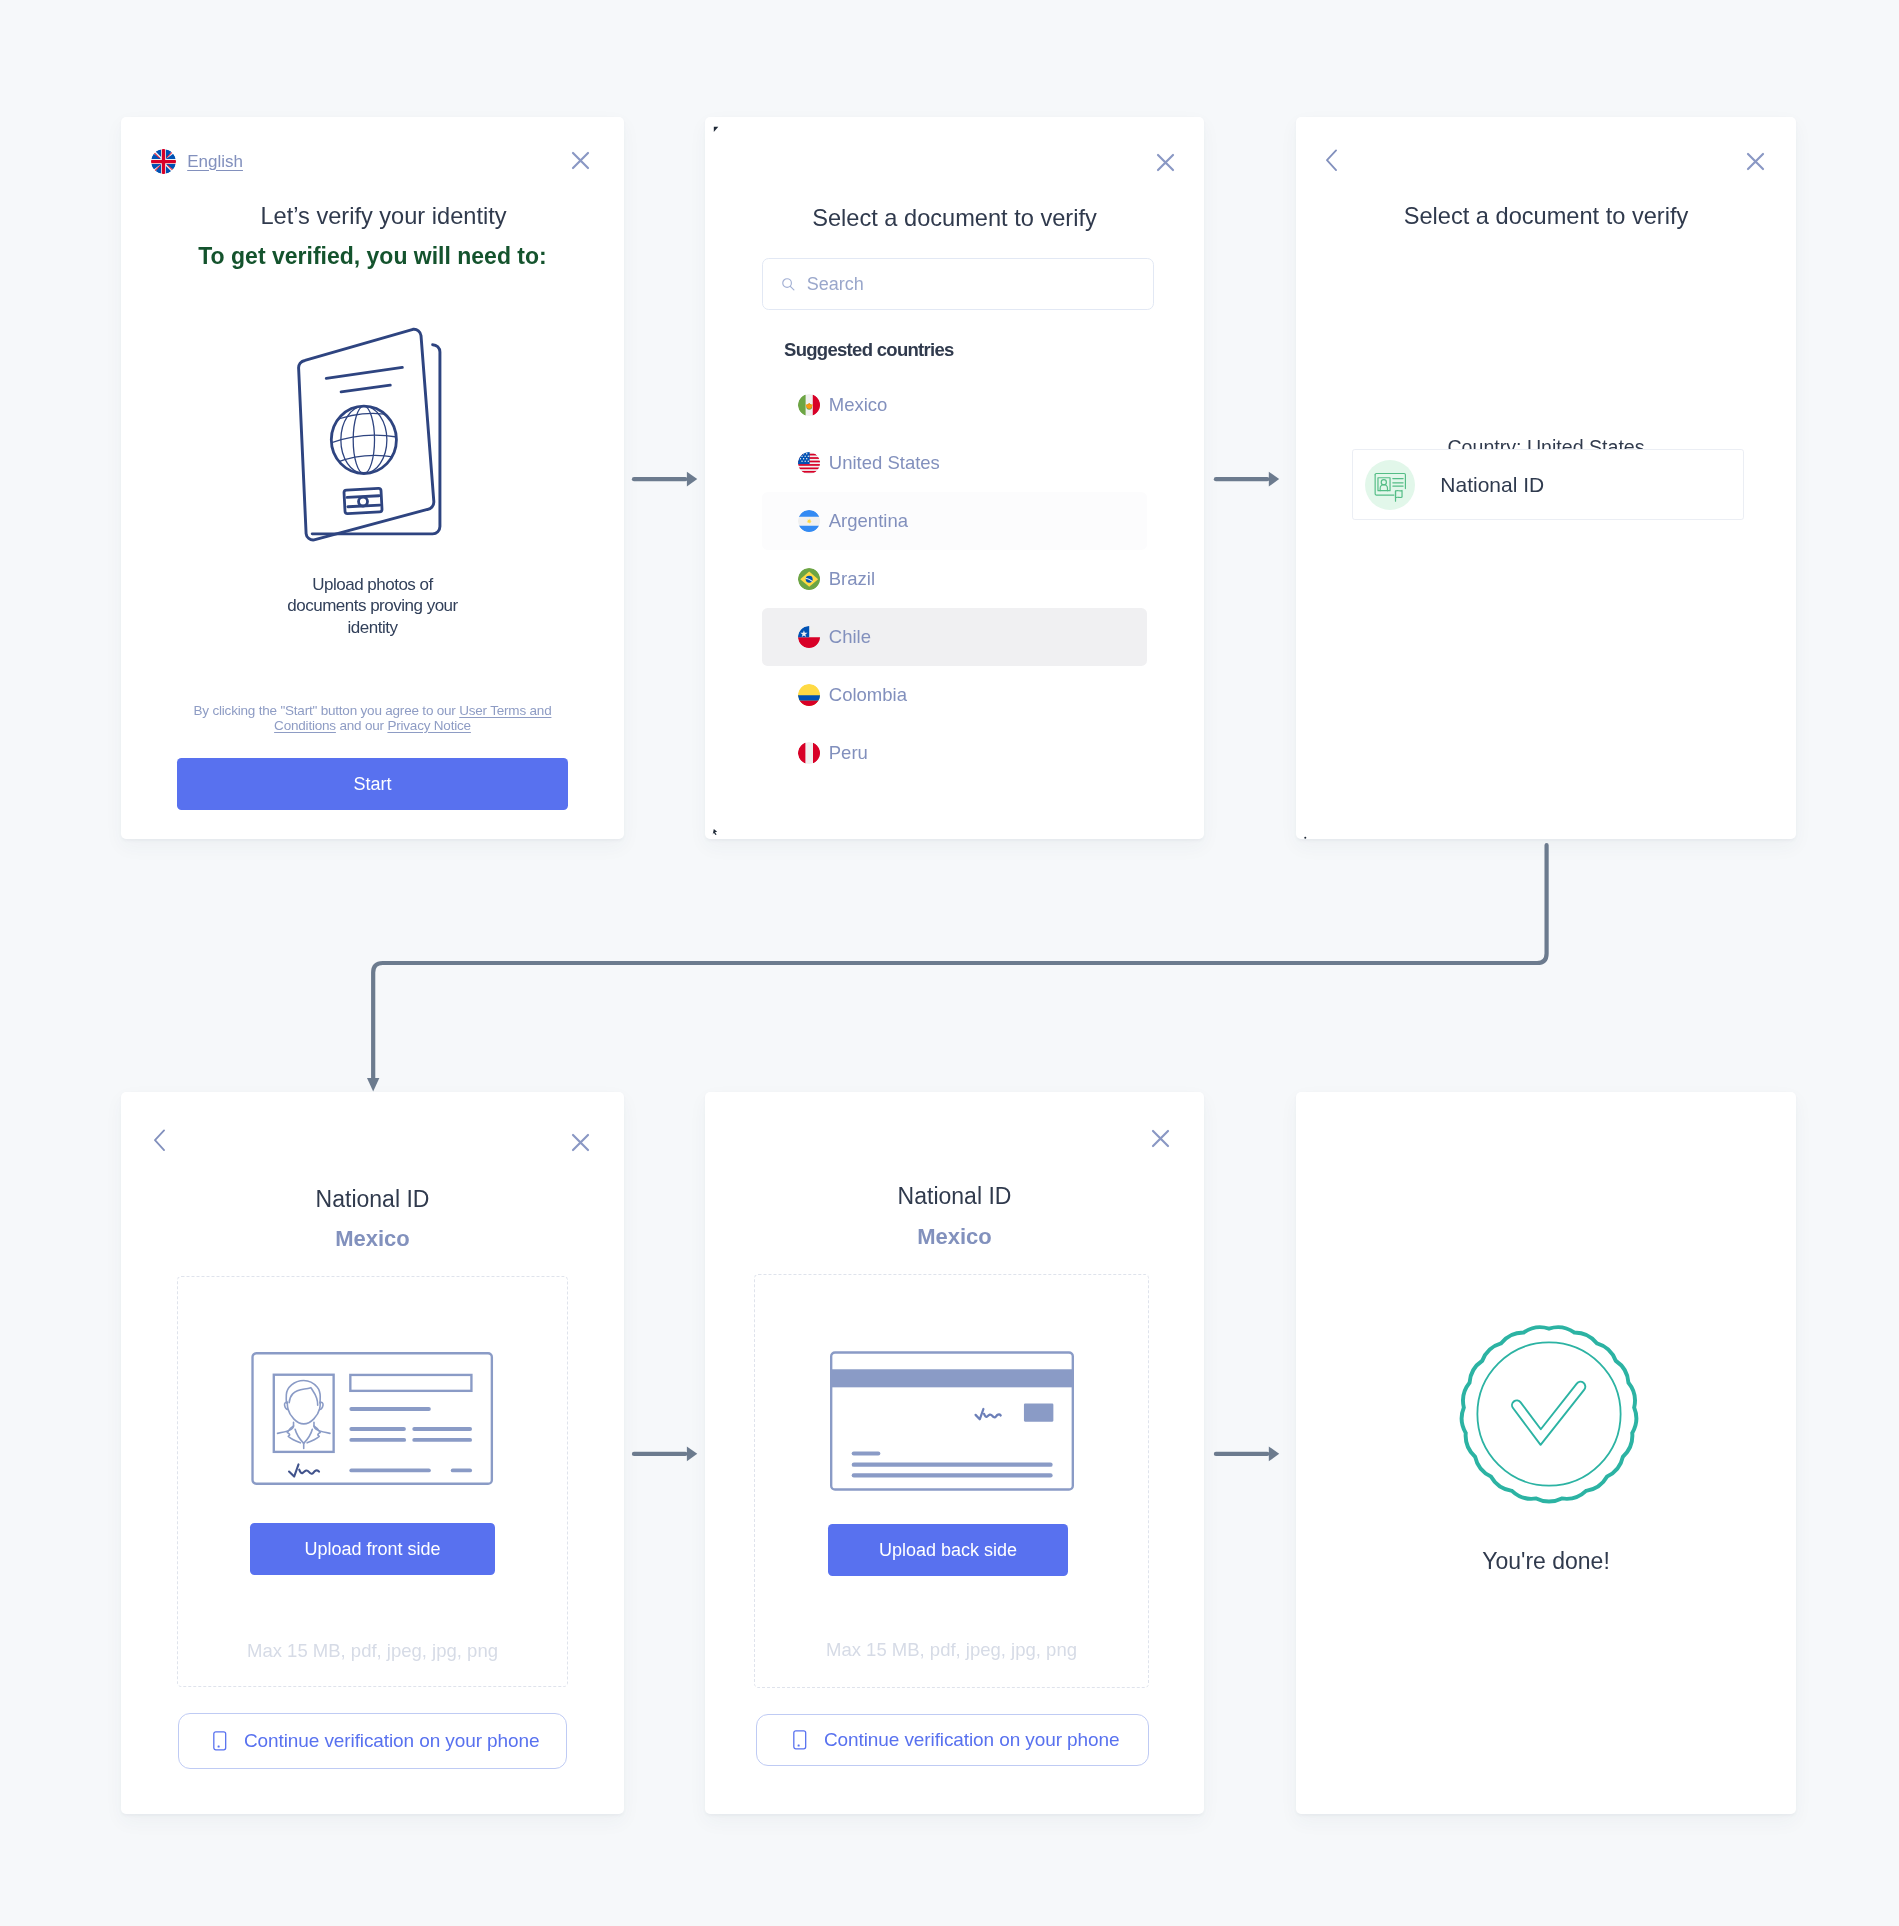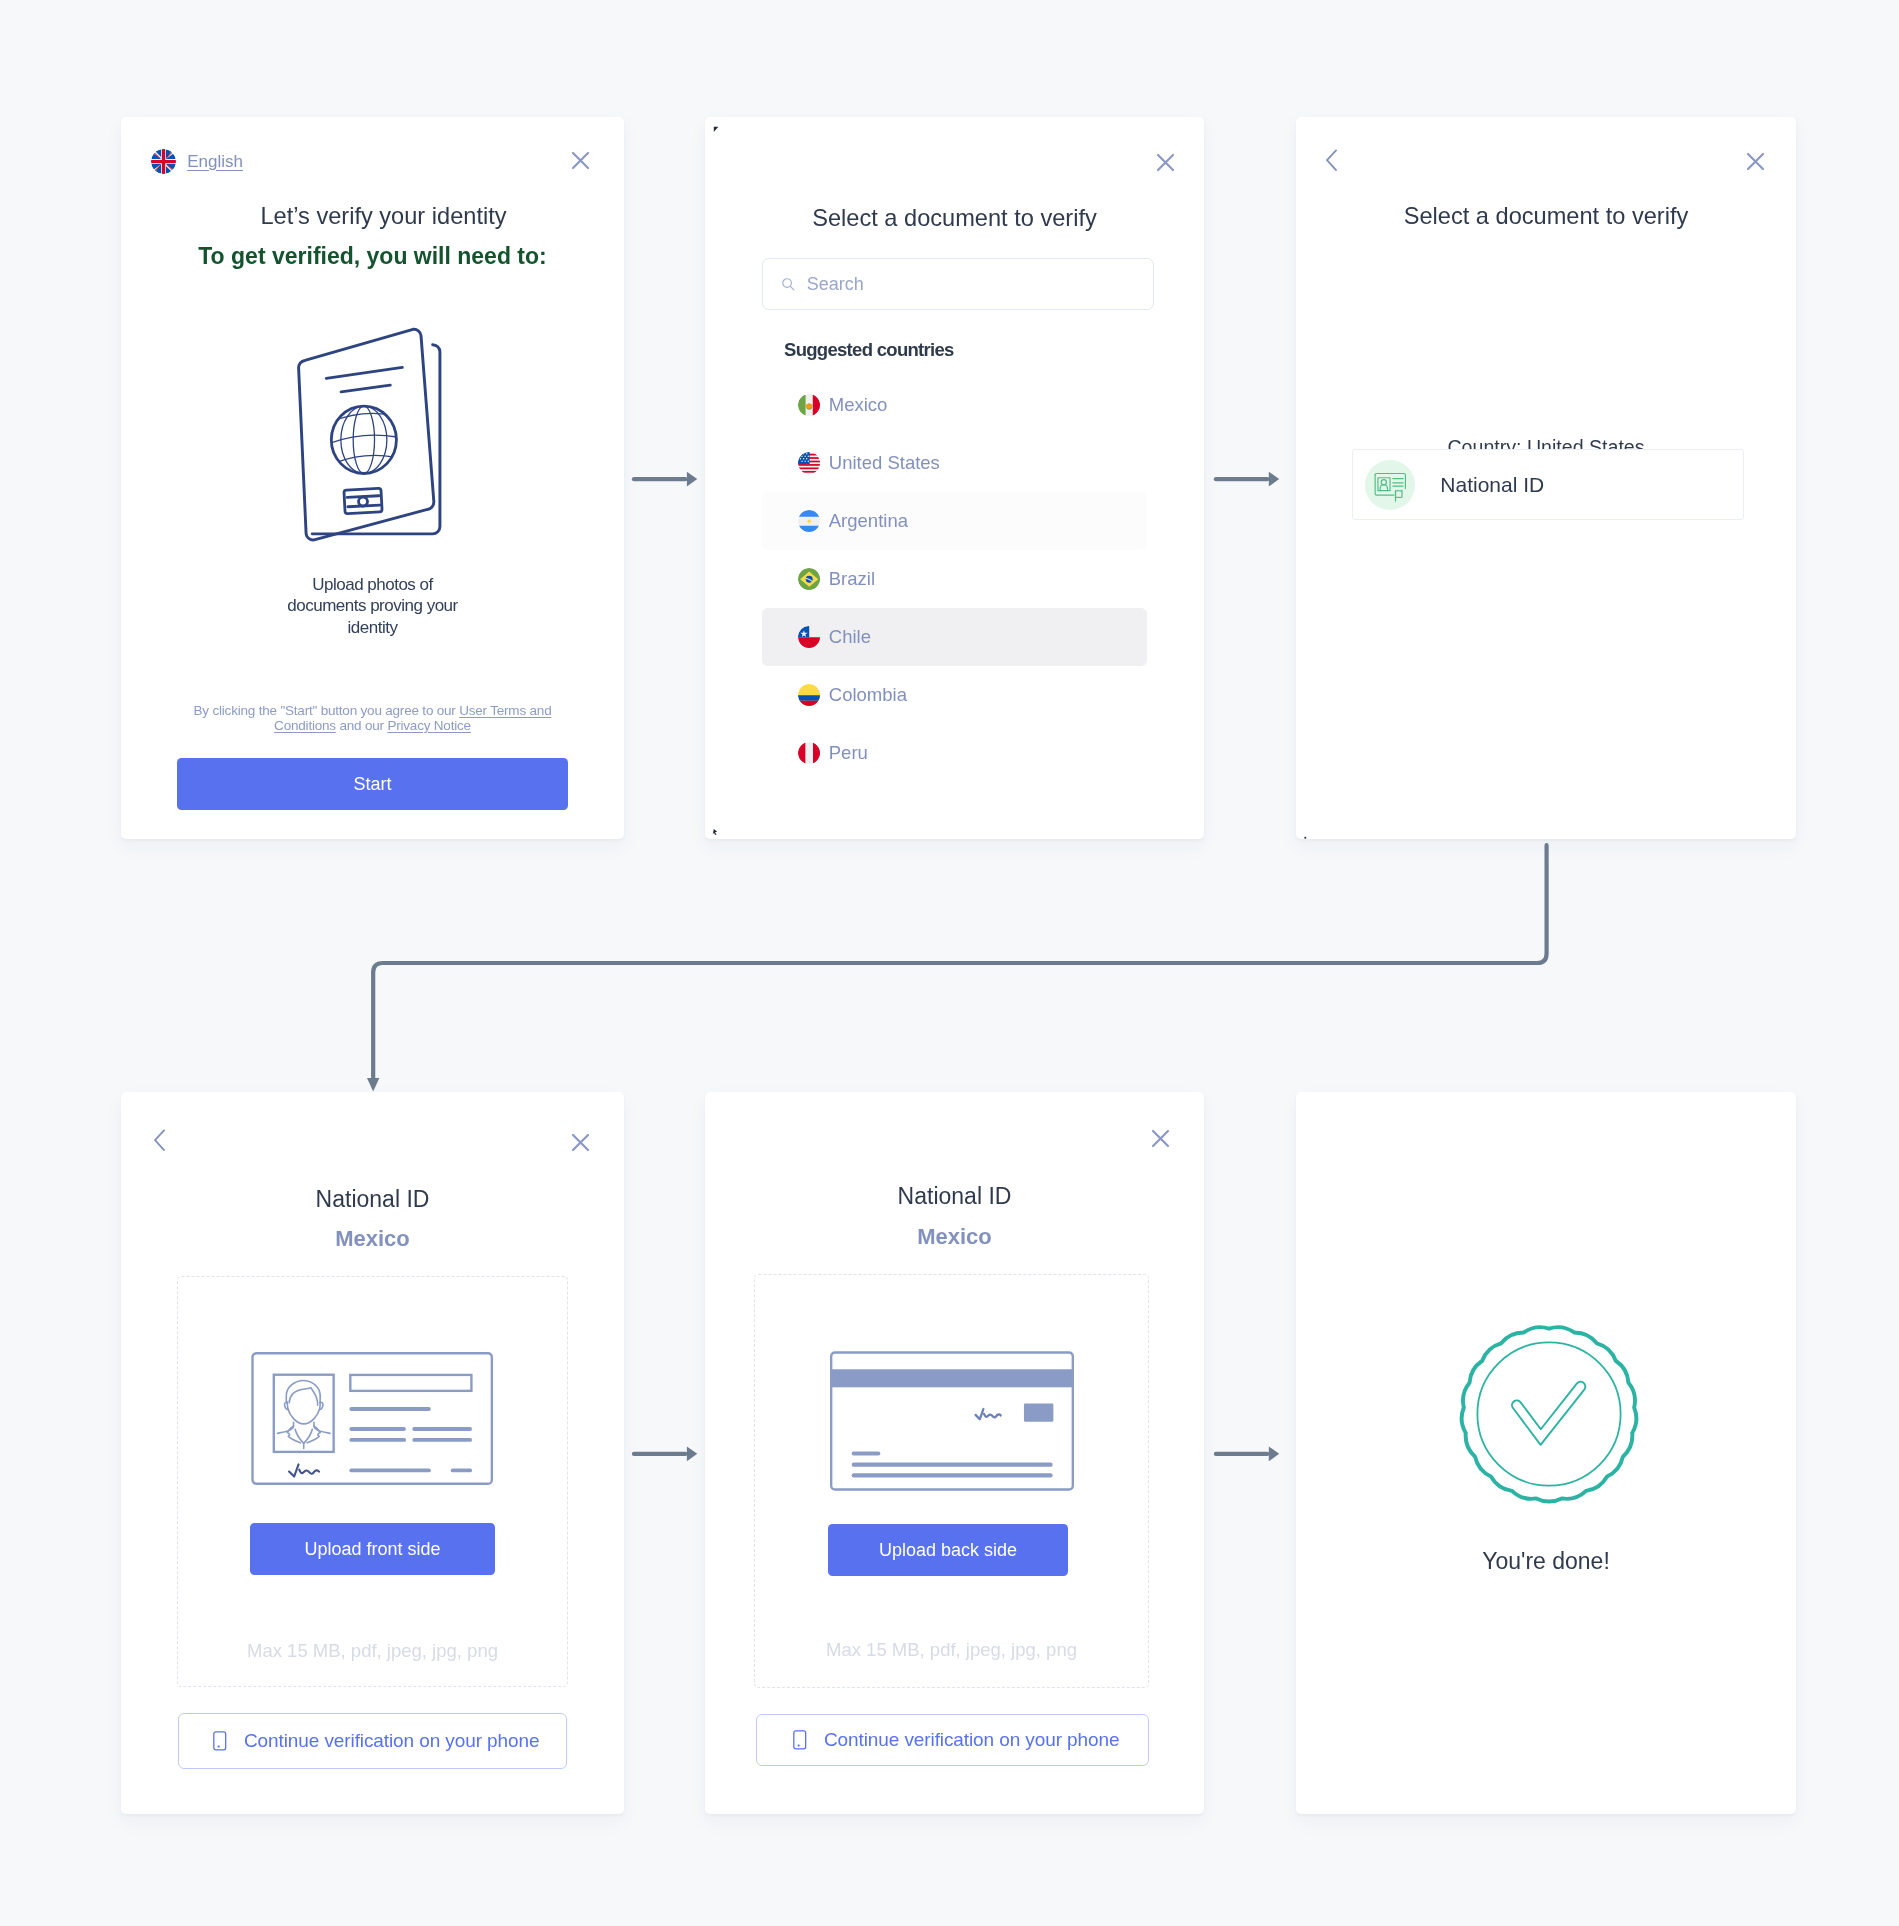--- a/index.html
+++ b/index.html
@@ -80,21 +80,21 @@
   .u-title{position:absolute;left:0;right:0;text-align:center;font-size:23px;
      color:#303a4d;top:94px;}
   .u-country{position:absolute;left:0;right:0;text-align:center;font-size:22px;
      font-weight:bold;color:#8291bd;top:134px;}
   .dropzone{position:absolute;left:56px;width:391px;height:411px;top:184px;
      border:1.1px dashed #dfe3ec;border-radius:4.5px;box-sizing:border-box;}
   .u-btn{position:absolute;left:72px;width:245px;height:52px;top:246px;}
   .u-hint{position:absolute;left:0;right:0;text-align:center;font-size:18.5px;
      color:#d6dbe6;top:363px;}
   .phone-btn{position:absolute;left:57px;width:389px;height:56px;top:621px;padding-left:7.9px;
-     border:1px solid #bfcbf4;border-radius:6px;box-sizing:border-box;
+     border:1px solid #bfcbf4;border-radius:12px;box-sizing:border-box;
      display:flex;align-items:center;justify-content:center;cursor:pointer;
      background:#fff;}
   .phone-btn .pico{width:13.5px;height:19.6px;display:block;}
   .phone-btn .lbl{margin-left:17px;font-size:19px;letter-spacing:-0.1px;color:#5871ef;}
 
   
   #badge{position:absolute;left:162px;top:231px;width:182px;height:182px;}
   #card5 .dropzone{left:49px;top:182px;width:395px;height:414px;}
   #card5 .phone-btn{left:51px;width:393px;top:622px;height:52px;}
   #card5 .u-btn{left:73px;width:240px;top:249px;}

